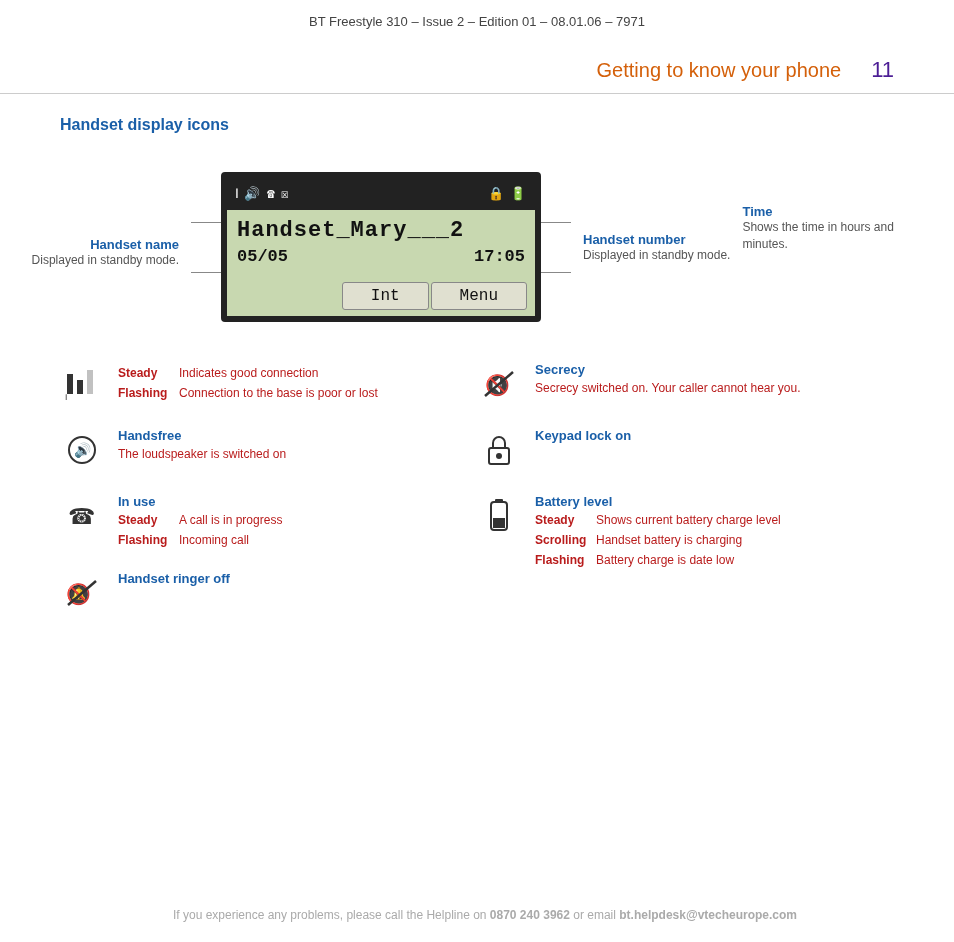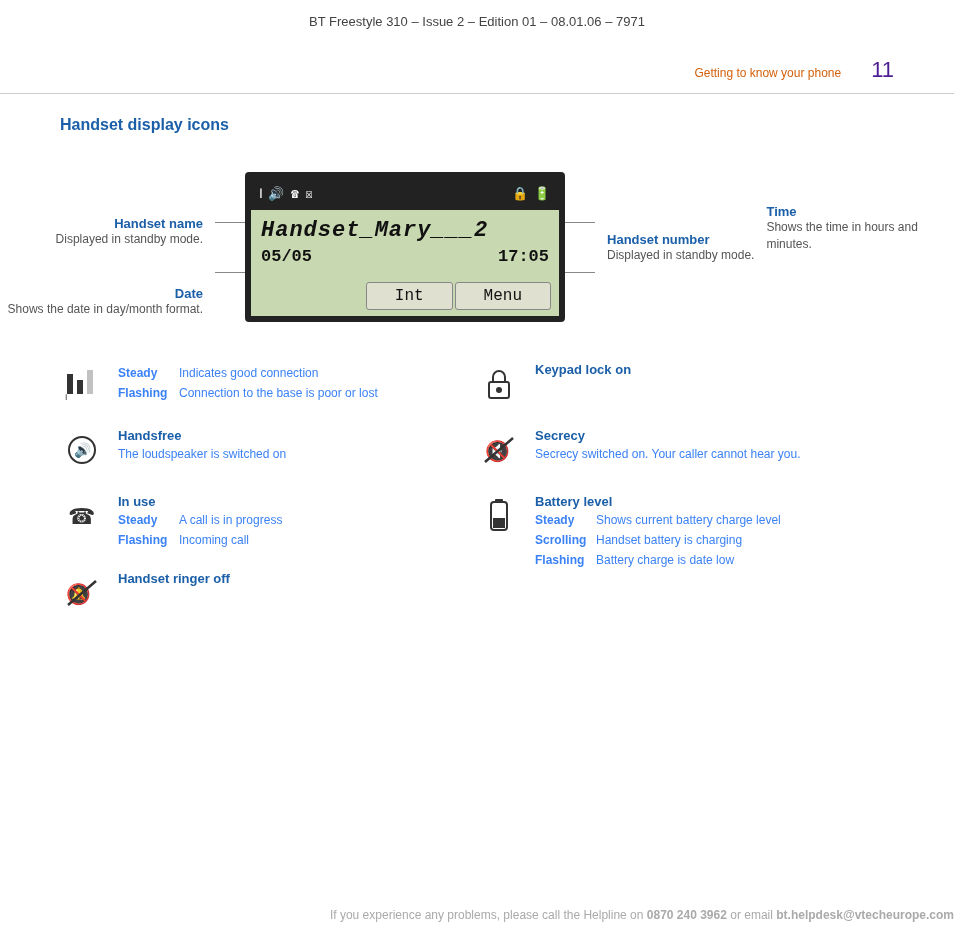--- a/index.html
+++ b/index.html
@@ -24,21 +24,21 @@
     .page-title-row {
       display: flex;
       justify-content: flex-end;
       align-items: baseline;
       padding: 18px 60px 10px;
       border-bottom: 1px solid #ccc;
     }
 
     .page-title-text {
       color: #d4600a;
-      font-size: 12px;
+      font-size: 20px;
       margin-right: 30px;
     }
 
     .page-number {
       font-size: 22px;
       color: #4c1d95;
       font-weight: normal;
     }
 
     .section-title {
@@ -80,21 +80,20 @@
     .screen-name-row {
       font-family: 'Courier New', monospace;
       font-size: 22px;
       font-weight: bold;
       color: #111;
       letter-spacing: 1px;
       white-space: nowrap;
       overflow: hidden;
       text-overflow: ellipsis;
       padding: 4px 0 2px;
-      font-style: italic;
     }
 
     .screen-datetime-row {
       display: flex;
       justify-content: space-between;
       font-family: 'Courier New', monospace;
       font-size: 17px;
       font-weight: bold;
       color: #111;
       padding: 2px 0 6px;
@@ -165,36 +164,36 @@
     .icon-title {
       color: #1a5fa8;
       font-weight: bold;
       font-size: 13px;
     }
 
     .icon-row {
       display: flex;
       gap: 6px;
       font-size: 12px;
-      color: #3b82f6;
+      color: #b91c1c;
       margin-top: 2px;
       line-height: 1.5;
     }
 
     .icon-row .label {
       font-weight: bold;
       min-width: 55px;
     }
 
     .footer {
       position: absolute;
       bottom: 20px;
       left: 16px;
       right: 0;
-      text-align: right;
+      text-align: center;
       font-size: 12px;
       color: #aaa;
     }
 
     
     .diagram-container {
       position: relative;
       width: 100%;
       display: flex;
       justify-content: center;
@@ -270,24 +269,20 @@
 
 <div class="section-title">Handset display icons</div>
 
 <div class="diagram-container">
   <div class="diagram-inner">
 
     <div class="left-annotations">
       <div class="ann-block left-ann-1">
         <div class="ann-title">Handset name</div>
         <div class="ann-desc">Displayed in standby mode.</div>
-      </div>
-      <div class="ann-block left-ann-2">
-        <div class="ann-title">Date</div>
-        <div class="ann-desc">Shows the date in day/month format.</div>
       </div>
     </div>
 
     <div style="display:flex; flex-direction:column; gap:0; align-self:stretch; justify-content:center;">
       <div style="height:50px; display:flex; align-items:center;">
         <div style="width:30px; height:1px; background:#888;"></div>
       </div>
       <div style="height:50px; display:flex; align-items:center;">
         <div style="width:30px; height:1px; background:#888;"></div>
       </div>
@@ -412,48 +407,48 @@
       </div>
     </div>
 
   </div>
 
   <div class="icons-col">
 
     <div class="icon-item">
       <div class="icon-symbol">
         <svg width="36" height="36" viewBox="0 0 36 36">
+          <text x="4" y="26" font-size="20" fill="#333">🔇</text>
+          <line x1="4" y1="30" x2="32" y2="6" stroke="#333" stroke-width="2.5"></line>
+        </svg>
+      </div>
+      <div class="icon-text">
+        <div class="icon-title">Secrecy</div>
+        <div class="icon-row">
+          <span>Secrecy switched on. Your caller cannot hear you.</span>
+        </div>
+      </div>
+    </div>
+
+    <div class="icon-item">
+      <div class="icon-symbol">
+        <svg width="36" height="36" viewBox="0 0 36 36">
           <rect x="8" y="16" width="20" height="16" rx="2" fill="none" stroke="#333" stroke-width="2"></rect>
           <path d="M12 16v-5a6 6 0 0 1 12 0v5" fill="none" stroke="#333" stroke-width="2"></path>
           <circle cx="18" cy="24" r="3" fill="#333"></circle>
         </svg>
       </div>
       <div class="icon-text">
         <div class="icon-title">Keypad lock on</div>
       </div>
     </div>
 
     <div class="icon-item">
       <div class="icon-symbol">
         <svg width="36" height="36" viewBox="0 0 36 36">
-          <text x="4" y="26" font-size="20" fill="#333">🔇</text>
-          <line x1="4" y1="30" x2="32" y2="6" stroke="#333" stroke-width="2.5"></line>
-        </svg>
-      </div>
-      <div class="icon-text">
-        <div class="icon-title">Secrecy</div>
-        <div class="icon-row">
-          <span>Secrecy switched on. Your caller cannot hear you.</span>
-        </div>
-      </div>
-    </div>
-
-    <div class="icon-item">
-      <div class="icon-symbol">
-        <svg width="36" height="36" viewBox="0 0 36 36">
           <rect x="10" y="4" width="16" height="28" rx="3" fill="none" stroke="#333" stroke-width="2"></rect>
           <rect x="14" y="1" width="8" height="4" rx="1" fill="#333"></rect>
           <rect x="12" y="20" width="12" height="10" fill="#333"></rect>
         </svg>
       </div>
       <div class="icon-text">
         <div class="icon-title">Battery level</div>
         <div class="icon-row">
           <span class="label">Steady</span>
           <span>Shows current battery charge level</span>

